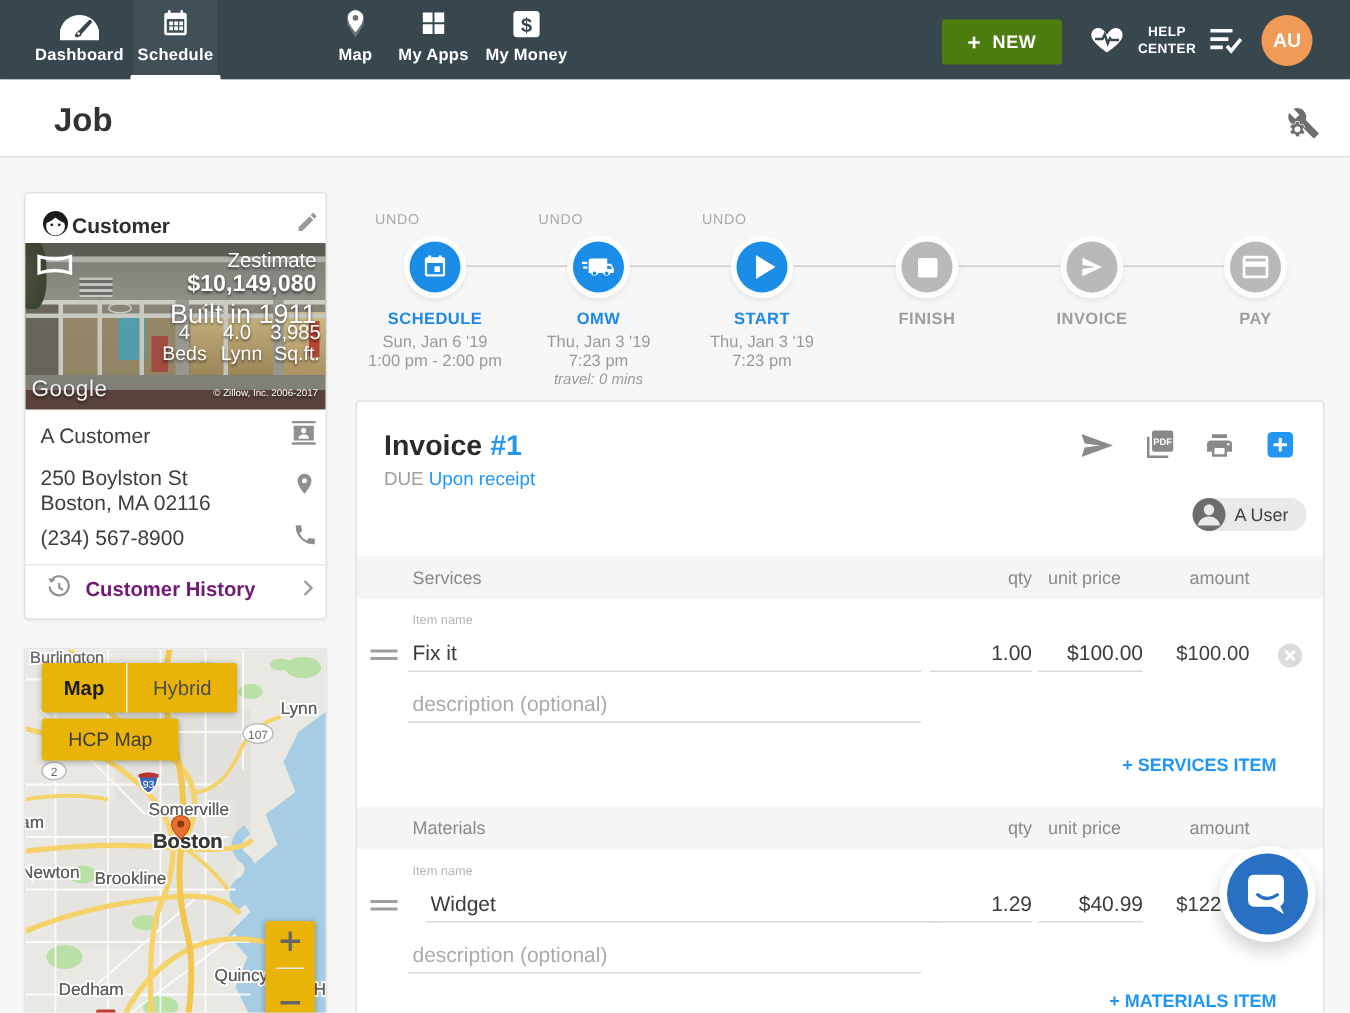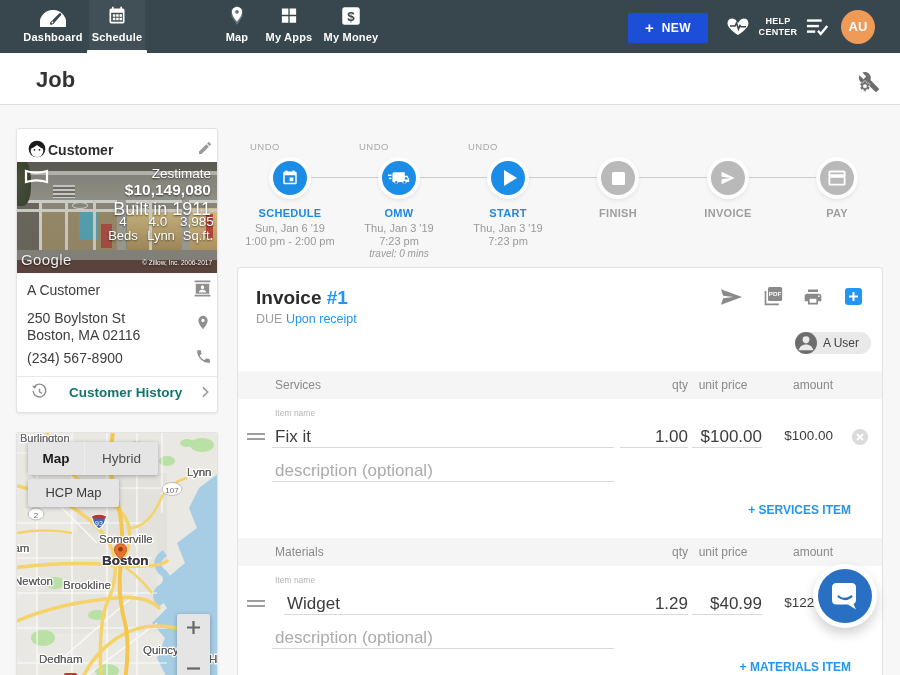--- a/index.html
+++ b/index.html
@@ -5,21 +5,21 @@
 *{margin:0;padding:0;box-sizing:border-box}
 html,body{width:900px;height:675px;overflow:hidden}
 body{font-family:"Liberation Sans",sans-serif;background:#f7f7f7;position:relative}
 .abs{position:absolute}
 
 #nav{position:absolute;left:0;top:0;width:900px;height:53px;background:#37474d;box-shadow:0 2px 4px rgba(0,0,0,.28)}
 .navitem{position:absolute;top:0;height:53px;text-align:center;color:#fff}
 .navitem .nlab{position:absolute;left:0;right:0;top:31px;font-size:11px;font-weight:bold;letter-spacing:.2px}
 .navitem svg{position:absolute;top:7px;left:50%;transform:translateX(-50%)}
 #tabline{position:absolute;left:87px;top:50px;width:60px;height:4px;background:#fff;border-radius:1px;z-index:5}
-#newbtn{position:absolute;left:628px;top:13px;width:80px;height:30px;background:#1d4ed8;border-radius:2px;color:#fff;font-size:12px;font-weight:bold;text-align:center;line-height:30px;letter-spacing:.4px}
+#newbtn{position:absolute;left:628px;top:13px;width:80px;height:30px;background:#4d7c0f;border-radius:2px;color:#fff;font-size:12px;font-weight:bold;text-align:center;line-height:30px;letter-spacing:.4px}
 #helpc{position:absolute;left:637px;top:16px;width:80px;color:#fff;font-size:9px;font-weight:bold;text-align:center;line-height:11px;letter-spacing:.3px}
 #avatar{position:absolute;left:841px;top:10px;width:34px;height:34px;border-radius:50%;background:#ef9a57;color:#fff;font-size:13px;font-weight:bold;text-align:center;line-height:34px}
 
 #jobbar{position:absolute;left:0;top:53px;width:900px;height:52px;background:#fff;border-bottom:1px solid #ddd}
 #jobbar h1{font-weight:bold;font-size:22px;color:#333;position:absolute;left:36px;top:14px}
 
 .card{position:absolute;background:#fff;border:1px solid #e3e3e3;border-radius:3px;box-shadow:0 1px 2px rgba(0,0,0,.08)}
 #custcard{left:16px;top:128px;width:202px;height:285px}
 #mapcard{left:16px;top:432px;width:202px;height:260px;overflow:hidden;border-radius:2px}
 
@@ -38,29 +38,29 @@
 #invdue{position:absolute;left:256px;top:312px;font-size:12.5px;color:#9e9e9e}
 #invdue a{color:#2196f3;text-decoration:none}
 #userchip{position:absolute;left:795px;top:332px;height:22px;background:#e9e9e9;border-radius:11px;padding:0 12px 0 28px;font-size:12px;color:#424242;line-height:22px}
 #userchip .av{position:absolute;left:0;top:0;width:22px;height:22px;border-radius:50%;background:#6d6d6d;overflow:hidden}
 .secthead{position:absolute;left:238px;width:644px;height:28px;background:#f5f5f5;font-size:12px;color:#8a8a8a}
 .secthead .t{position:absolute;left:37px;top:7px}
 .secthead .c1{position:absolute;left:372px;width:78px;top:7px;text-align:right}
 .secthead .c2{position:absolute;left:446px;width:78px;top:7px;text-align:center}
 .secthead .c3{position:absolute;left:517px;width:78px;top:7px;text-align:right}
 .itemname{position:absolute;left:275px;font-size:8.5px;color:#b5b5b5}
-.fld{position:absolute;border-bottom:1px solid #d9d9d9;font-size:17px;color:#3c3c3c;text-indent:3px}
+.fld{position:absolute;border-bottom:1px solid #d9d9d9;font-size:14px;color:#3c3c3c;text-indent:3px}
 .fld.ph{color:#ababab}
 .fld.num{text-indent:0}
 .num{text-align:right}
 .amt{position:absolute;font-size:13.5px;color:#3c3c3c;text-align:right}
 .addlink{position:absolute;font-size:12px;font-weight:bold;color:#2196f3;text-align:right}
 .drag{position:absolute;width:18px;height:7px;border-top:2px solid #9e9e9e;border-bottom:2px solid #9e9e9e}
 #photo{position:absolute;left:0;top:33px;width:200px;height:111px;background:#8f8f87;overflow:hidden}
-.mapbtn{position:absolute;background:#e5e5e5;border-radius:2px;box-shadow:0 1px 4px rgba(0,0,0,.3)}
+.mapbtn{position:absolute;background:#eab308;border-radius:2px;box-shadow:0 1px 4px rgba(0,0,0,.3)}
 .ov{position:absolute;color:#fff;text-shadow:0 1px 2px rgba(0,0,0,.6)}
 
 #chat{position:absolute;left:818px;top:569px;width:54px;height:54px;border-radius:50%;background:#2a70c2;box-shadow:0 0 0 5px #fff,0 6px 12px 5px rgba(0,0,0,.18)}
 </style>
 </head>
 <body>
 
 <div id="nav">
   <div id="tabline"></div>
   <div style="position:absolute;left:89px;top:0;width:56px;height:53px;background:rgba(255,255,255,.05)"></div>
@@ -204,21 +204,21 @@
   <div style="position:absolute;left:10px;top:221px;font-size:14px;color:#3d3d3d">(234) 567-8900</div>
   <svg style="position:absolute;left:178px;top:219px" width="17" height="17" viewBox="0 0 24 24" fill="#8f8f8f">
       <path d="M6.6 10.8a15 15 0 0 0 6.6 6.6l2.2-2.2a1 1 0 0 1 1-.25 11.4 11.4 0 0 0 3.6.57 1 1 0 0 1 1 1V20a1 1 0 0 1-1 1A17 17 0 0 1 3 4a1 1 0 0 1 1-1h3.5a1 1 0 0 1 1 1 11.4 11.4 0 0 0 .57 3.6 1 1 0 0 1-.25 1l-2.2 2.2z"></path>
     </svg>
   <div style="position:absolute;left:0;top:247px;width:100%;height:1px;background:#e8e8e8"></div>
   <svg style="position:absolute;left:14px;top:254px" width="17" height="17" viewBox="0 0 24 24" fill="none" stroke="#8f8f8f" stroke-width="2">
       <path d="M4.5 5.5 A 9 9 0 1 1 3 12" stroke-linecap="round"></path>
       <path d="M1.5 3.5 l3 4.5 4-3.2" fill="#8f8f8f" stroke="none"></path>
       <polyline points="12,8 12,12.5 15.5,14.5"></polyline>
     </svg>
-  <div style="position:absolute;left:52px;top:256px;font-size:13.5px;font-weight:bold;color:#0f766e">Customer History</div>
+  <div style="position:absolute;left:40px;top:256px;font-size:13.5px;font-weight:bold;color:#701a75">Customer History</div>
   <svg style="position:absolute;left:180px;top:255px" width="16" height="16" viewBox="0 0 24 24" fill="none" stroke="#9c9c9c" stroke-width="2.4">
       <polyline points="9,5 16,12 9,19"></polyline>
     </svg>
 </div>
 
 <div class="card" id="mapcard">
 <svg width="202" height="260" viewBox="0 0 202 260">
   <rect width="202" height="260" fill="#e9e8e3"></rect>
 
   <rect x="60" y="40" width="90" height="90" fill="#e2e1dc"></rect>

